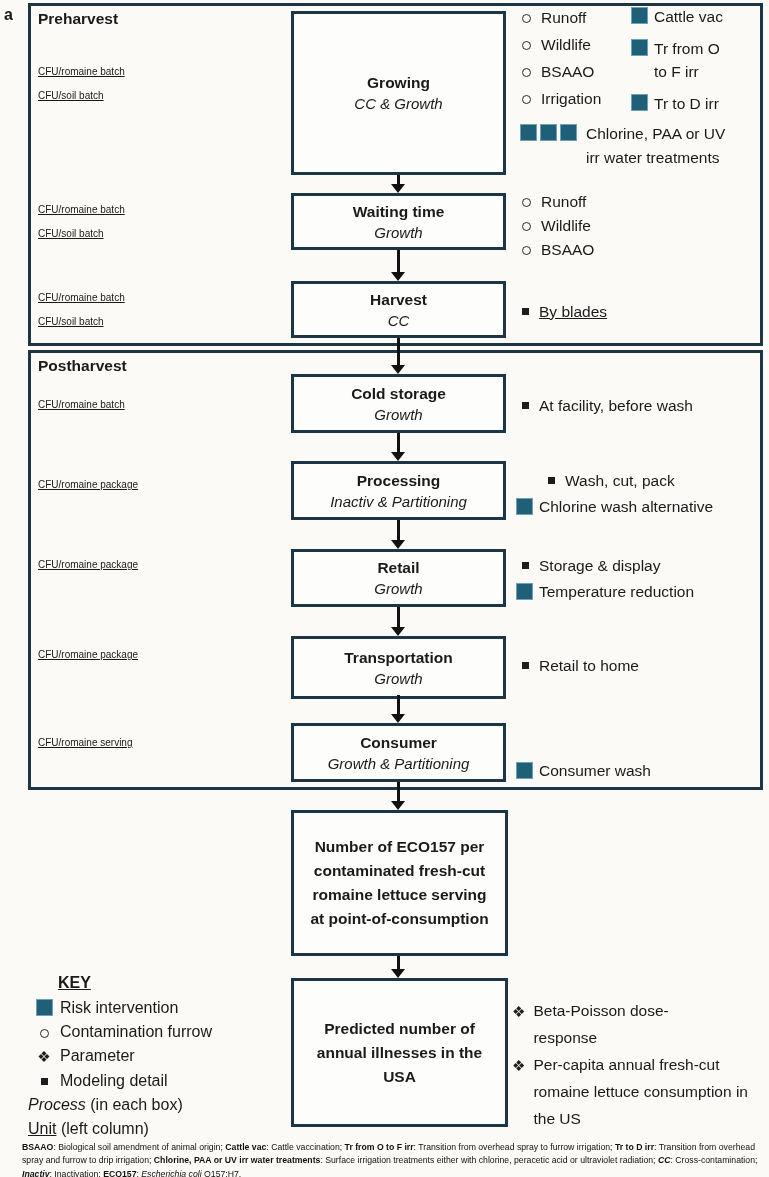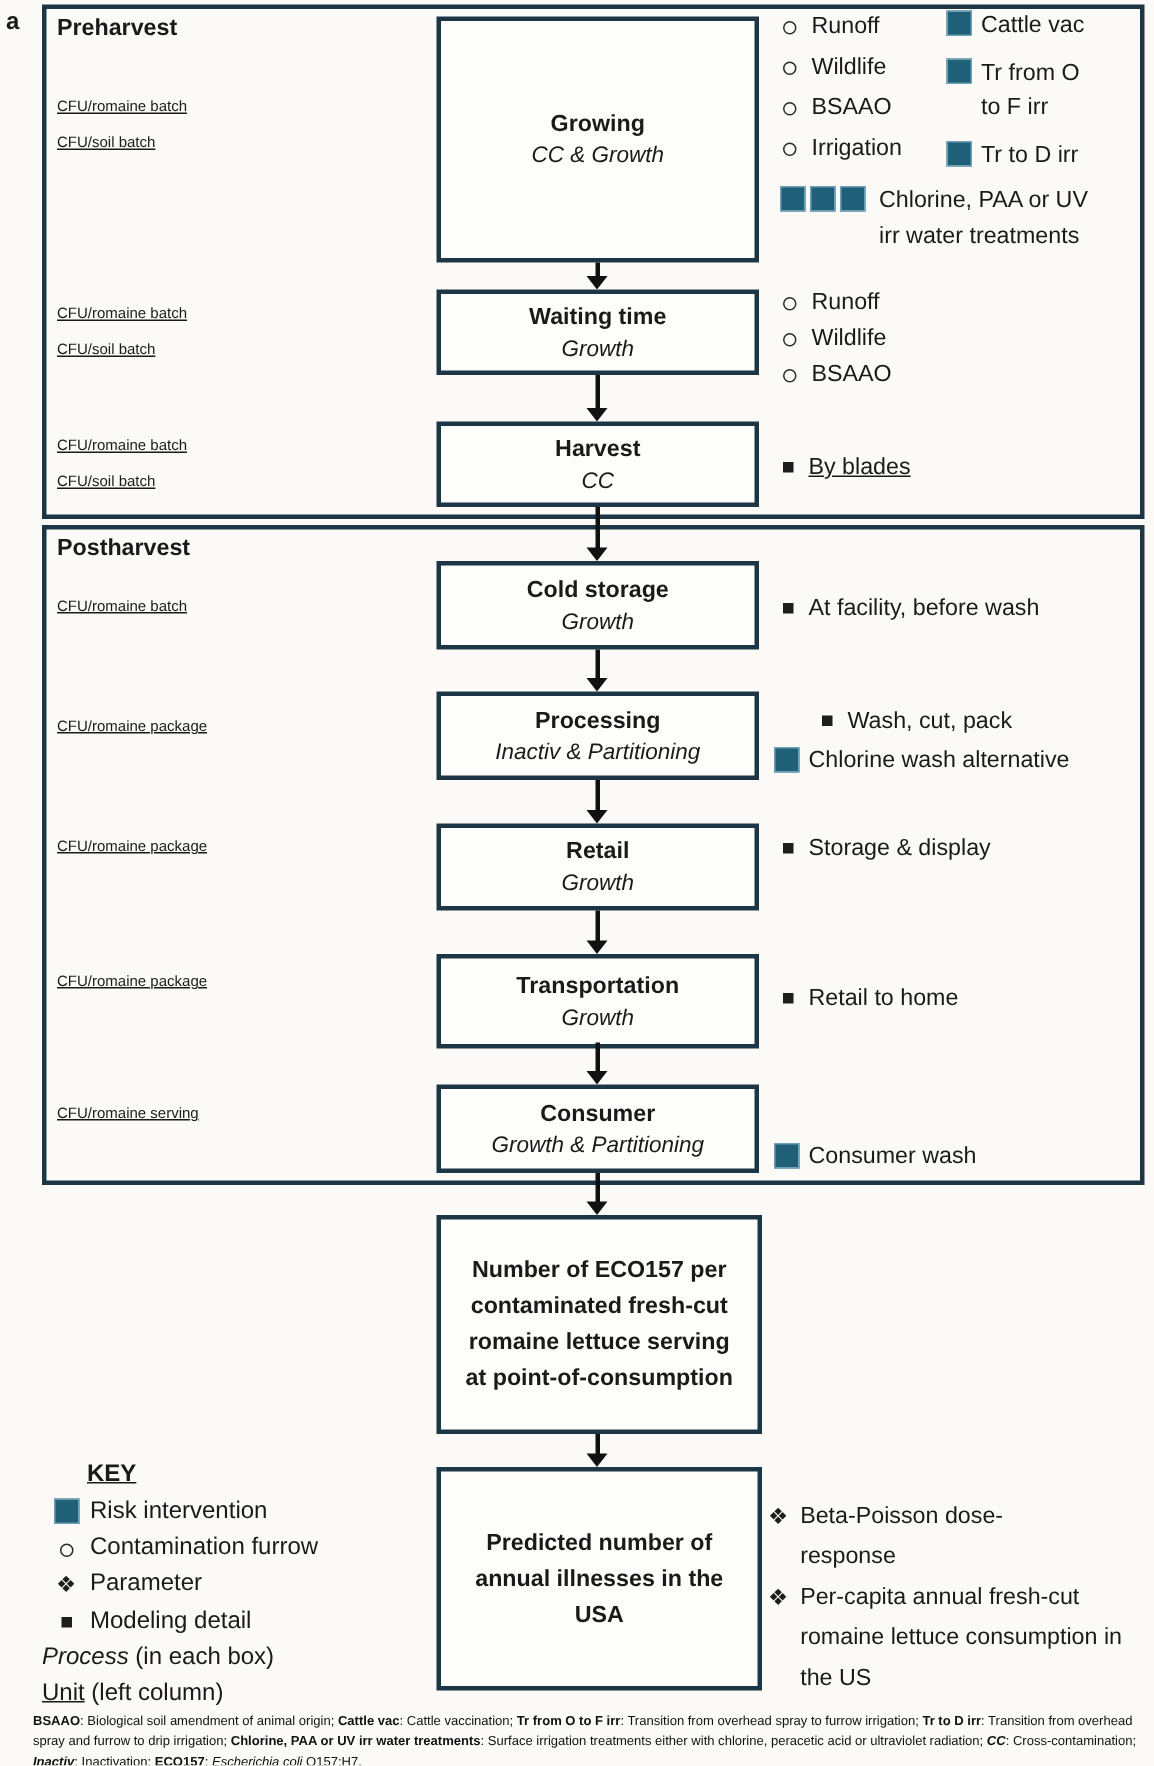--- a/index.html
+++ b/index.html
@@ -262,20 +262,26 @@
         <span>Chlorine wash alternative</span>
       </div>
   </div>
 
   <div class="ann" style="left:522px;top:555px;">
     <div class="mrow">
         <span class="sqs"></span>
         <span>Storage &amp; display</span>
       </div>
   </div>
+  <div class="ann" style="left:516px;top:581px;">
+    <div class="mrow">
+        <span class="bsq"></span>
+        <span>Temperature reduction</span>
+      </div>
+  </div>
 
   <div class="ann" style="left:522px;top:655px;">
     <div class="mrow">
         <span class="sqs"></span>
         <span>Retail to home</span>
       </div>
   </div>
 
   <div class="ann" style="left:516px;top:760px;">
     <div class="mrow">

